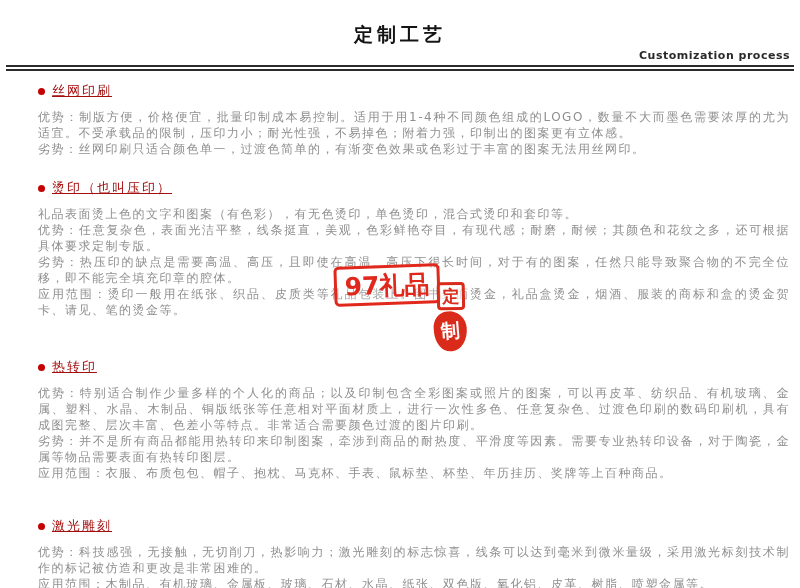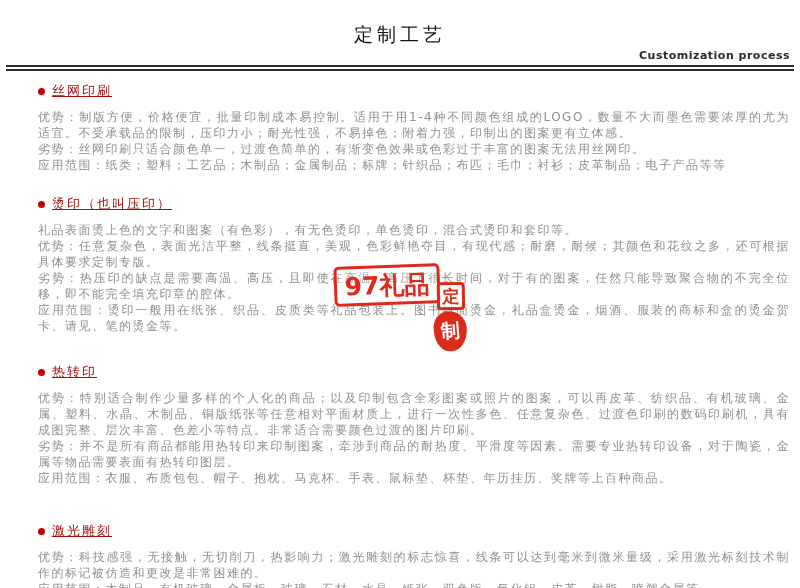--- a/index.html
+++ b/index.html
@@ -8,21 +8,21 @@
     background:#ffffff;
     font-family:"DejaVu Sans",sans-serif;
     position:relative;
     overflow:hidden;
   }
   
   .header{padding-top:22px;}
   .header-title{
     text-align:center;
     font-size:19px;
-    font-weight:normal;
+    font-weight:bold;
     color:#141414;
     letter-spacing:4px;
   }
   .header-sub{
     text-align:right;
     font-size:11px;
     font-weight:bold;
     color:#2a2a2a;
     padding-right:10px;
     margin-top:1px;
@@ -35,21 +35,21 @@
     border-top:2px solid #2b2b2b;
     border-bottom:2px solid #2b2b2b;
   }
   
   .section{
     margin:0 10px 0 38px;
     position:relative;
   }
   .sec-1{margin-top:11px;}
   .sec-2{margin-top:22px;}
-  .sec-3{margin-top:29px;}
+  .sec-3{margin-top:40px;}
   .sec-4{margin-top:36px;}
   .section-title-row{
     display:flex;
     align-items:center;
     margin-bottom:9px;
   }
   .bullet{
     width:7px;height:7px;
     background:#c40000;
     border-radius:50%;
@@ -125,21 +125,20 @@
   <div class="double-rule"></div>
 </div>
 
 <div class="section sec-1">
   <div class="section-title-row">
     <span class="bullet"></span>
     <span class="section-title">丝网印刷</span>
   </div>
   <p>优势：制版方便，价格便宜，批量印制成本易控制。适用于用1-4种不同颜色组成的LOGO，数量不大而墨色需要浓厚的尤为适宜。不受承载品的限制，压印力小；耐光性强，不易掉色；附着力强，印制出的图案更有立体感。</p>
   <p>劣势：丝网印刷只适合颜色单一，过渡色简单的，有渐变色效果或色彩过于丰富的图案无法用丝网印。</p>
-  <p>应用范围：纸类；塑料；工艺品；木制品；金属制品；标牌；针织品；布匹；毛巾；衬衫；皮革制品；电子产品等等</p>
 </div>
 
 <div class="section sec-2">
   <div class="section-title-row">
     <span class="bullet"></span>
     <span class="section-title">烫印（也叫压印）</span>
   </div>
   <p>礼品表面烫上色的文字和图案（有色彩），有无色烫印，单色烫印，混合式烫印和套印等。</p>
   <p>优势：任意复杂色，表面光洁平整，线条挺直，美观，色彩鲜艳夺目，有现代感；耐磨，耐候；其颜色和花纹之多，还可根据具体要求定制专版。</p>
   <p>劣势：热压印的缺点是需要高温、高压，且即使在高温、高压下很长时间，对于有的图案，任然只能导致聚合物的不完全位移，即不能完全填充印章的腔体。</p>

